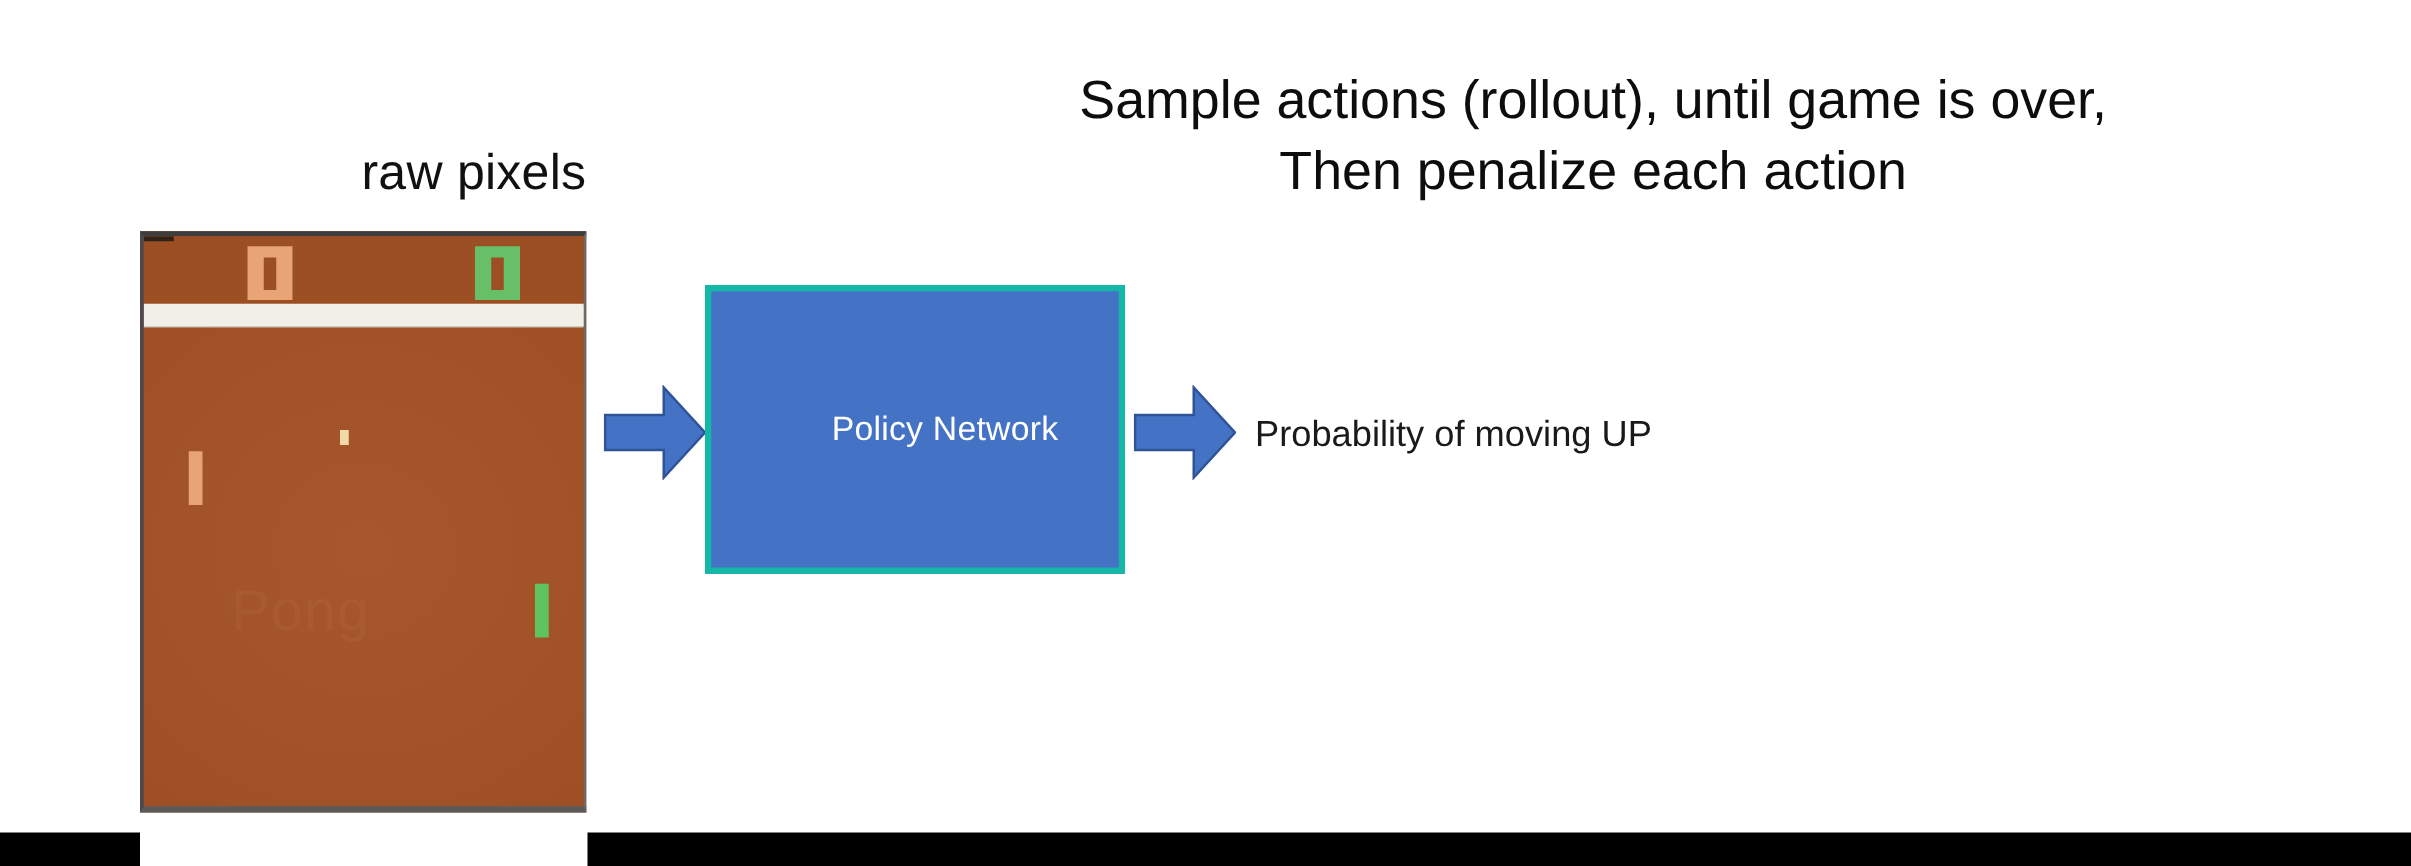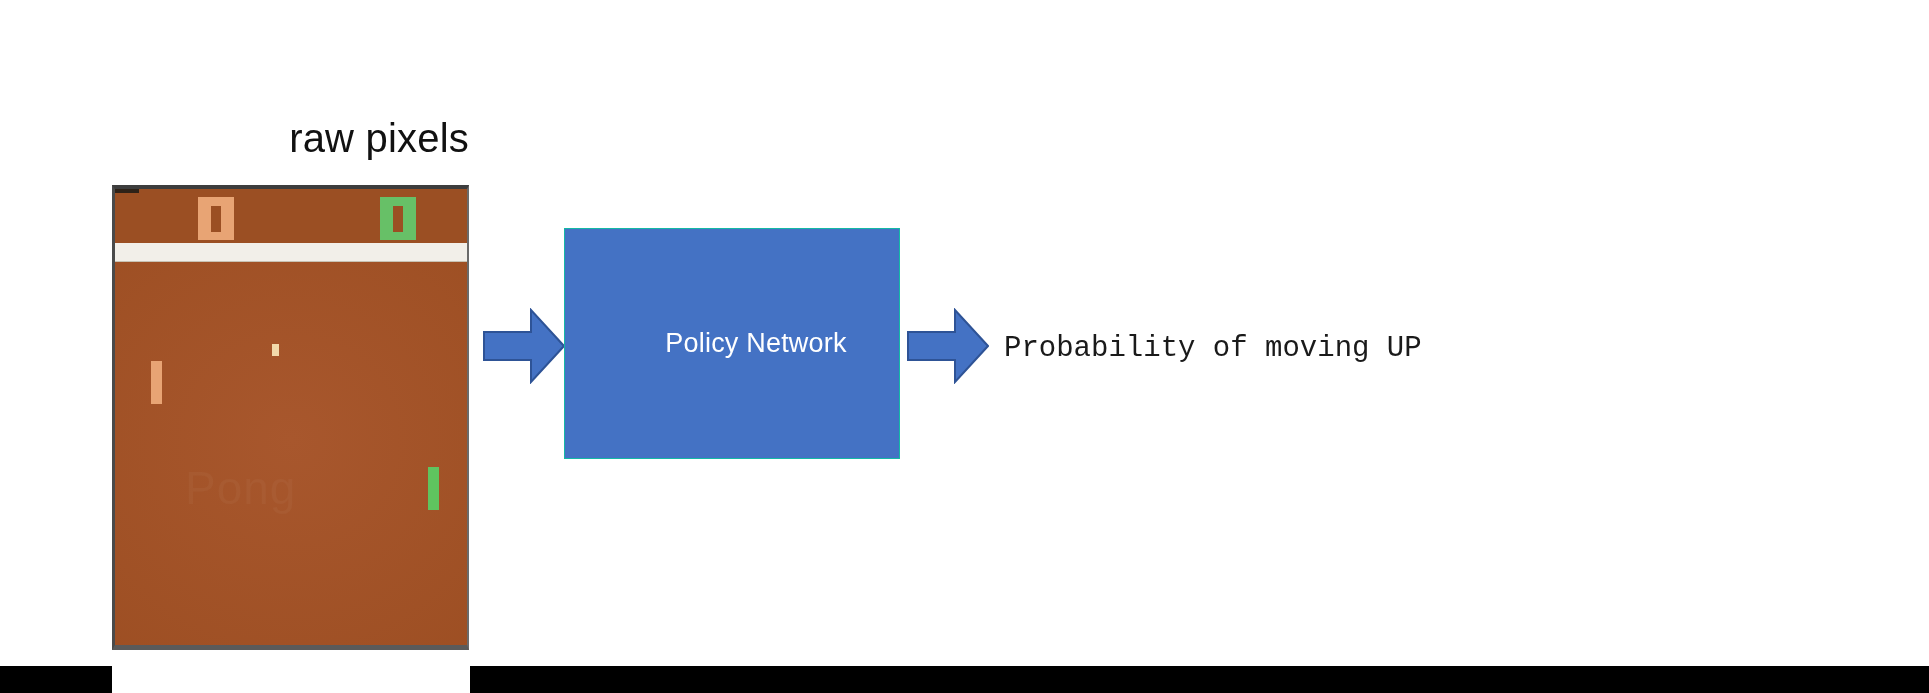--- a/index.html
+++ b/index.html
@@ -152,21 +152,21 @@
   }
 
   
   #policy-network-box {
     position: absolute;
     left: 564px;
     top: 228px;
     width: 336px;
     height: 231px;
     background: #4472c4;
-    border: 1px solid #14b8a6;
+    border: 5px solid #14b8a6;
     box-sizing: border-box;
     display: flex;
     align-items: center;
     justify-content: center;
     padding-left: 48px;
   }
   #policy-network-label {
     color: #ffffff;
     font-size: 27px;
     font-family: "Liberation Sans", sans-serif;
@@ -174,21 +174,21 @@
     white-space: nowrap;
   }
 
   
   #output-label {
     position: absolute;
     left: 1004px;
     top: 332px;
     font-size: 29px;
     color: #1a1a1a;
-    font-family: Liberation Mono, monospace;
+    font-family: Liberation Sans, sans-serif;
     white-space: nowrap;
     text-align: center;
   }
 
   
   #heading-block {
     position: absolute;
     left: 620px;
     top: 52px;
     width: 1309px;
@@ -251,16 +251,18 @@
 
 <div class="arrow" id="arrow-output">
   <svg viewBox="0 0 82 76" width="82" height="76" aria-hidden="true">
     <polygon points="1,24 48,24 48,2 81,38 48,74 48,52 1,52" fill="#4472c4" stroke="#2e5396" stroke-width="2"></polygon>
   </svg>
 </div>
 
 <div id="output-label">Probability of moving UP</div>
 
 <div id="heading-block">
+  <div class="heading-line">Sample actions (rollout), until game is over,</div>
+  <div class="heading-line">Then penalize each action</div>
 </div>
 
 <div class="black-bar" id="black-bar-left"></div>
 <div class="black-bar" id="black-bar-right"></div>
 
 </body></html>

